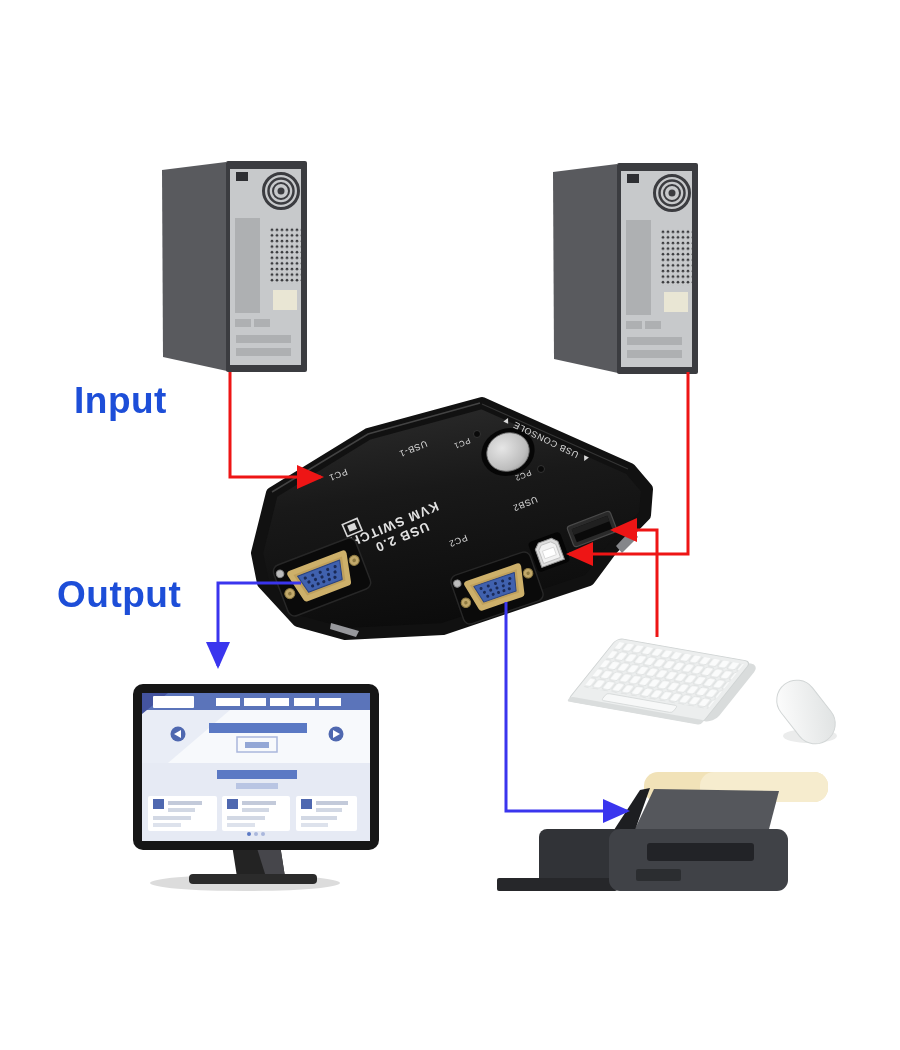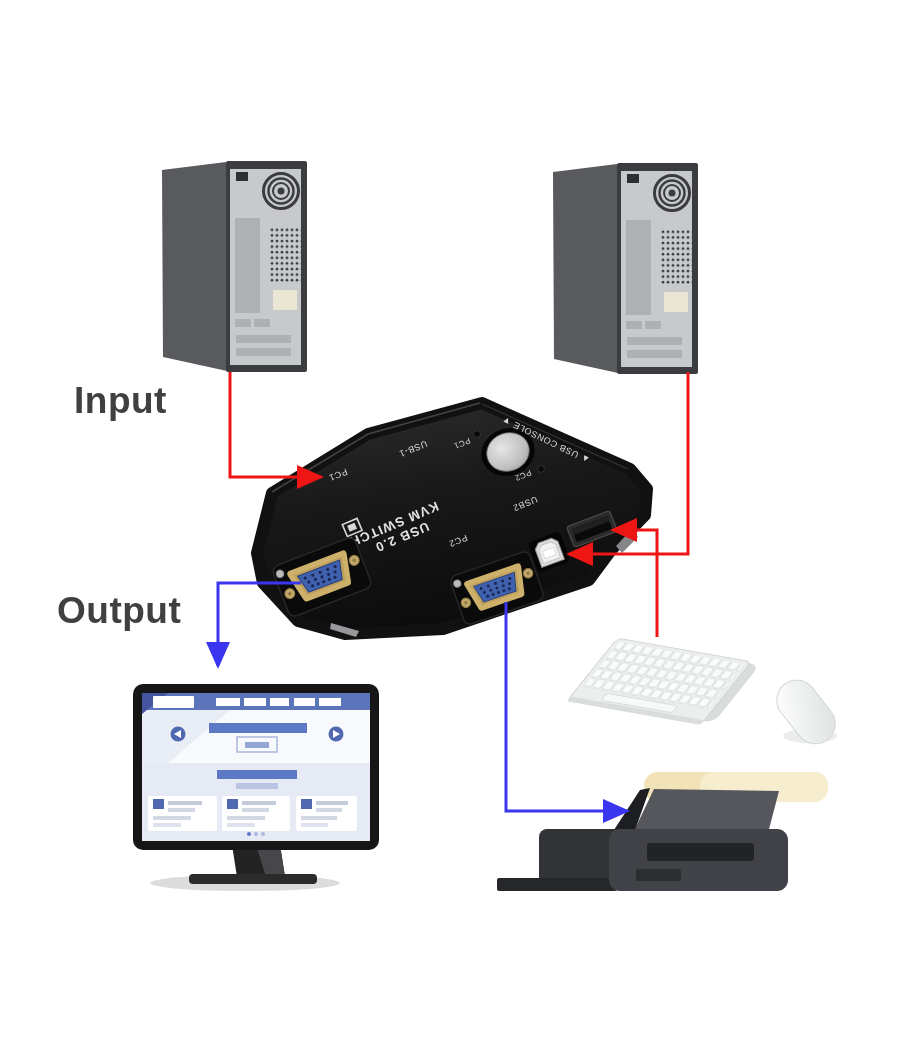--- a/index.html
+++ b/index.html
@@ -1,20 +1,20 @@
 <!DOCTYPE html>
 <html><head>
 <meta charset="utf-8">
 <style>
   html,body{margin:0;padding:0;background:#ffffff;}
   .canvas{position:relative;width:900px;height:1050px;background:#ffffff;overflow:hidden;
           font-family:"Liberation Sans",sans-serif;}
   .canvas svg{position:absolute;left:0;top:0;}
   .big-label{position:absolute;font-family:"Liberation Sans",sans-serif;font-weight:bold;
-             font-size:37px;color:#404040;letter-spacing:0.5px;}
+             font-size:37px;color:#1d4ed8;letter-spacing:0.5px;}
   .dlab{font-family:"Liberation Sans",sans-serif;font-size:9px;fill:#d8d8d8;
         letter-spacing:0.6px;text-anchor:middle;}
   .dlab-sm{font-size:8px;}
   .dbrand{font-family:"Liberation Sans",sans-serif;font-size:13px;font-weight:bold;
           fill:#e2e2e2;letter-spacing:1.2px;text-anchor:middle;}
 </style>
 </head>
 <body>
 
 <div class="canvas">
@@ -243,15 +243,15 @@
   <g fill="none" stroke-width="3">
     <path d="M230,372 L230,477 L321,477" marker-end="url(#mr)" stroke="#ee1515"></path>
     <path d="M688,372 L688,554 L569,554" marker-end="url(#mr)" stroke="#ee1515"></path>
     <path d="M657,637 L657,530 L613,530" marker-end="url(#mr)" stroke="#ee1515"></path>
     <path d="M301,583 L218,583 L218,666" marker-end="url(#mb)" stroke="#3a35ee"></path>
     <path d="M506,602 L506,811 L627,811" marker-end="url(#mb)" stroke="#3a35ee"></path>
   </g>
 </svg>
 
 <div class="big-label" style="left:74px;top:380px;">Input</div>
-<div class="big-label" style="left:57px;top:590px;">Output</div>
+<div class="big-label" style="left:57px;top:574px;">Output</div>
 
 </div>
 
 </body></html>

